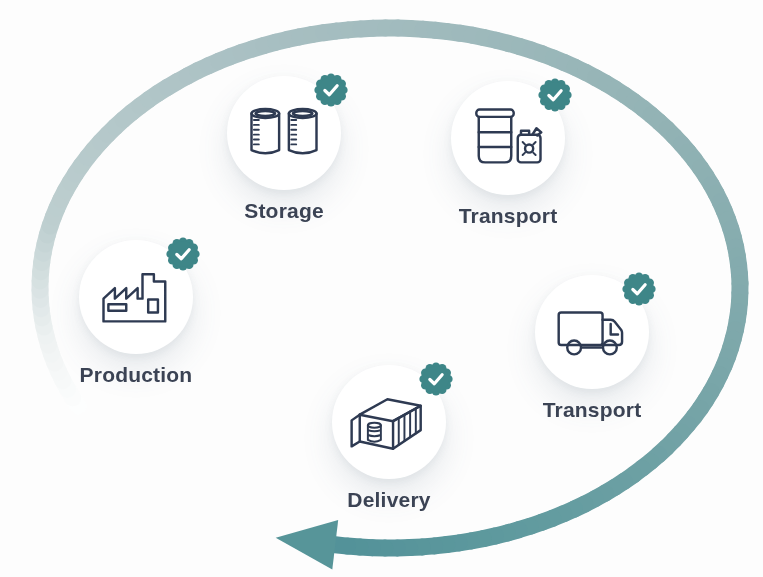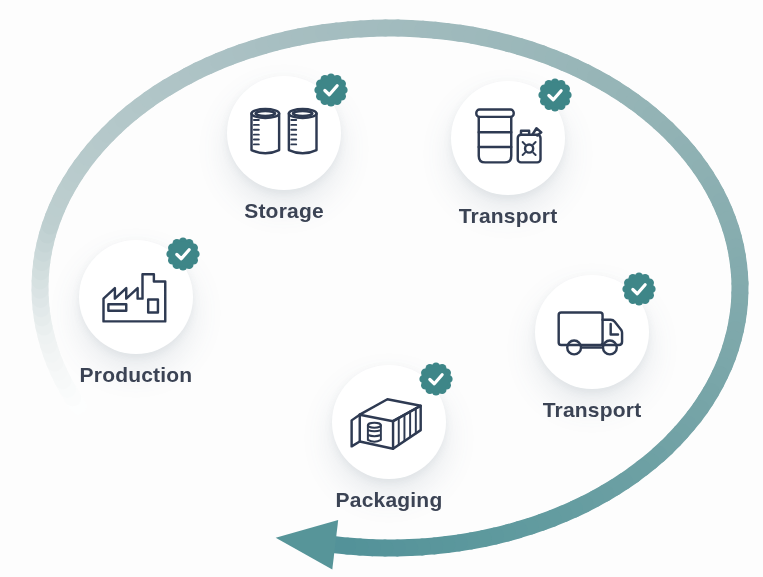--- a/index.html
+++ b/index.html
@@ -352,16 +352,16 @@
             <circle cx="6.74" cy="11.5" r="4.6"></circle>
             <circle cx="11.5" cy="6.74" r="4.6"></circle>
             <circle cx="18" cy="5" r="4.6"></circle>
             <circle cx="24.5" cy="6.74" r="4.6"></circle>
             <circle cx="29.26" cy="11.5" r="4.6"></circle>
           <circle cx="18" cy="18" r="13.4"></circle>
         </g>
         <path d="M11.5,18.5 L16.2,23 L24.5,13.5" fill="none" stroke="#ffffff" stroke-width="3.4" stroke-linecap="round" stroke-linejoin="round"></path>
       </svg>
     </div>
-    <div class="label">Packaging</div>
+    <div class="label">Delivery</div>
   </div>
 
 </div>
 
 </body></html>

